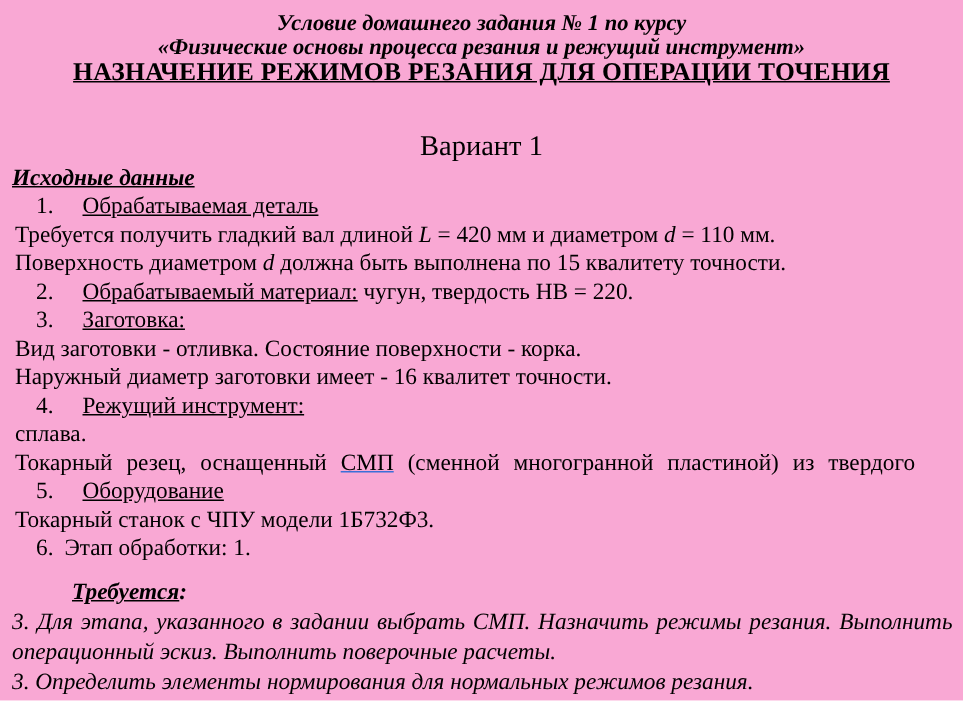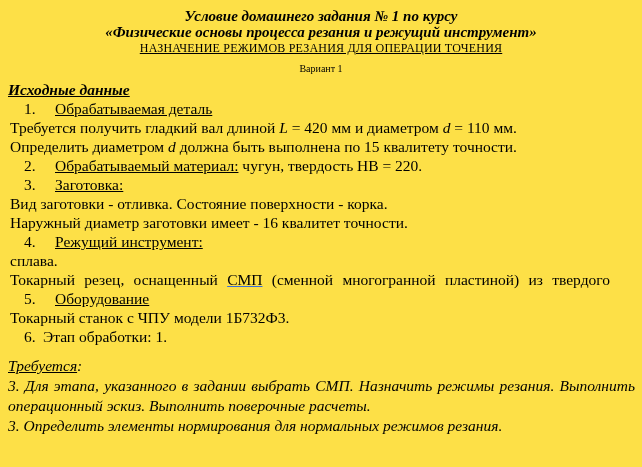--- a/index.html
+++ b/index.html
@@ -7,44 +7,44 @@
     padding: 0;
     background: #ffffff;
   }
   .page {
     position: relative;
     width: 642px;
     height: 467px;
     box-sizing: border-box;
     padding: 8px 8px 0 8px;
     overflow: hidden;
-    background: #fde047;
+    background: #f9a8d4;
     color: #000000;
     font-family: "Liberation Serif", "DejaVu Serif", serif;
     font-size: 15.5px;
   }
   .center { text-align: center; }
   .t12 {
     font-weight: bold;
     font-style: italic;
     font-size: 15px;
     line-height: 16px;
   }
   .t3 {
-    font-weight: normal;
-    font-size: 12px;
+    font-weight: bold;
+    font-size: 17px;
     line-height: 16px;
     text-decoration: underline;
     letter-spacing: 0.2px;
     text-align: center;
   }
   .variant {
-    margin-top: 5px;
+    margin-top: 34px;
     line-height: 16px;
-    font-size: 10px;
+    font-size: 19px;
   }
   .sec-head {
     margin-top: 3px;
     font-weight: bold;
     font-style: italic;
     line-height: 19px;
     font-size: 15.5px;
   }
   .sec-head .hul { text-decoration: underline; margin-top: 44px; }
   .list { line-height: 19px; }
@@ -63,21 +63,21 @@
     width: 600px;
     text-align: justify;
     text-align-last: justify;
   }
   .req {
     margin-top: 10px;
     font-style: italic;
     line-height: 20px;
     font-size: 15.5px;
   }
-  .req-head { font-weight: normal; }
+  .req-head { font-weight: bold; margin-left: 40px; }
   .req-head .hul { text-decoration: underline; }
   .stretch2 {
     width: 627px;
     text-align: justify;
     text-align-last: justify;
   }
 </style>
 </head>
 <body>
 
@@ -91,21 +91,21 @@
   </div>
 
   <div class="sec-head"><span class="hul">Исходные данные</span></div>
 
   <div class="list">
 
     <div class="li"><span class="num">1.</span><span class="ul">Обрабатываемая деталь</span></div>
 
     <div class="pl"><span>Требуется получить гладкий вал длиной </span><span class="sym">L</span><span> = 420 мм и диаметром </span><span class="sym">d</span><span> = 110 мм.</span></div>
 
-    <div class="pl"><span>Определить диаметром </span><span class="sym">d</span><span> должна быть выполнена по 15 квалитету точности.</span></div>
+    <div class="pl"><span>Поверхность диаметром </span><span class="sym">d</span><span> должна быть выполнена по 15 квалитету точности.</span></div>
 
     <div class="li"><span class="num">2.</span><span class="ul">Обрабатываемый материал:</span><span> чугун, твердость НВ = 220.</span></div>
 
     <div class="li"><span class="num">3.</span><span class="ul">Заготовка:</span></div>
 
     <div class="pl">Вид заготовки - отливка. Состояние поверхности - корка.</div>
     <div class="pl">Наружный диаметр заготовки имеет - 16 квалитет точности.</div>
 
     <div class="li"><span class="num">4.</span><span class="ul">Режущий инструмент:</span></div>
 

